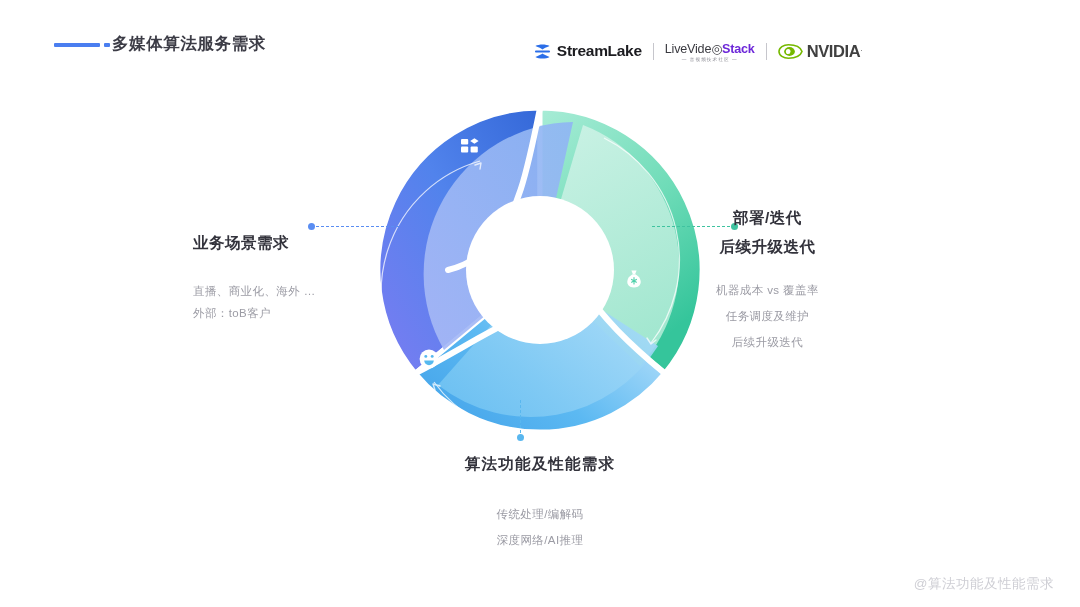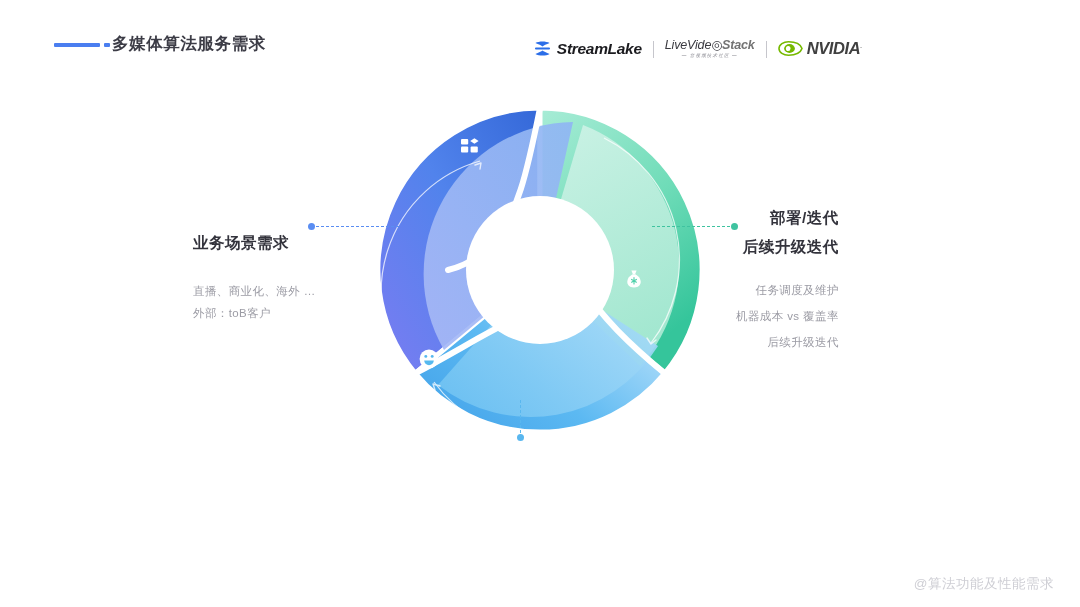--- a/index.html
+++ b/index.html
@@ -15,32 +15,32 @@
   .header { position: absolute; left: 0; top: 0; width: 900px; height: 78px; }
   .title-accent { position: absolute; left: 54px; top: 43px; display: flex; align-items: center; gap: 4px; }
   .accent-bar { width: 46px; height: 4px; background: #4a7ef0; border-radius: 1px; }
   .accent-dot { width: 6px; height: 4px; background: #4a7ef0; border-radius: 1px; }
   .page-title {
     position: absolute; left: 112px; top: 31px;
     font-size: 16.5px; font-weight: bold; color: #3c3c46;
     letter-spacing: 0.6px; line-height: 24px;
   }
 
-  .logos { position: absolute; right: 38px; top: 32px; display: flex; align-items: flex-end; height: 26px; font-style: italic; }
+  .logos { position: absolute; right: 38px; top: 38px; display: flex; align-items: center; height: 26px; }
   .logo-group { display: flex; align-items: center; }
   .logo-sep { width: 1px; height: 17px; background: #c6c6cc; margin: 0 11px; }
 
   
   .sl-mark { width: 19px; height: 19px; margin-right: 5px; position: relative; }
   .sl-text { font-size: 15.5px; font-weight: bold; color: #1b1b1f; letter-spacing: -0.3px; }
 
   
   .lvs { display: flex; flex-direction: column; align-items: center; }
   .lvs-main { font-size: 12.6px; color: #3a3a40; letter-spacing: -0.2px; white-space: nowrap; }
-  .lvs-main b { font-weight: bold; color: #737373; }
+  .lvs-main b { font-weight: bold; color: #6d28d9; }
   .lvs-sub { font-size: 4.6px; color: #8a8a92; letter-spacing: 1.1px; margin-top: 1px; white-space: nowrap; }
 
   
   .nv { display: flex; align-items: center; }
   .nv-eye { width: 25px; height: 15px; margin-right: 4px; }
   .nv-text { font-size: 16.5px; font-weight: bold; color: #404040; letter-spacing: -0.4px; }
   .nv-text sup { font-size: 8px; font-weight: normal; }
 
   
   .diagram { position: absolute; left: 368px; top: 98px; width: 344px; height: 344px; }
@@ -77,21 +77,21 @@
     font-size: 15.5px; font-weight: bold; color: #33333c;
     letter-spacing: 0.5px; line-height: 29px; white-space: nowrap;
   }
   .label-line {
     font-size: 11.5px; color: #9b9ba4; line-height: 22px;
     letter-spacing: 0.4px; white-space: nowrap;
   }
 
   #label-left   { position: absolute; left: 193px; top: 228px; text-align: left; }
   #label-left .label-body { margin-top: 23px; }
-  #label-right  { position: absolute; left: 736px; top: 203px; text-align: right; }
+  #label-right  { position: absolute; left: 716px; top: 203px; text-align: center; }
   #label-right .label-body { margin-top: 16px; }
   #label-bottom { position: absolute; left: 0; top: 449px; width: 1080px; text-align: center; }
   #label-bottom .label-heading { letter-spacing: 1.2px; }
   #label-bottom .label-body { margin-top: 23px; }
   #label-bottom .label-line { line-height: 26px; }
 
   
   .watermark {
     position: absolute; right: 26px; bottom: 14px;
     font-size: 13.5px; color: #cfcfd5; letter-spacing: 0.5px;
@@ -271,22 +271,29 @@
     <div class="label-body">
       <div class="label-line">直播、商业化、海外 …</div>
       <div class="label-line" style="margin-top:0">外部：toB客户</div>
     </div>
   </div>
 
   <div id="label-right">
     <div class="label-heading">部署/迭代</div>
     <div class="label-heading">后续升级迭代</div>
     <div class="label-body">
+      <div class="label-line" style="line-height:26px">机器成本 vs 覆盖率</div>
       <div class="label-line" style="line-height:26px">任务调度及维护</div>
-      <div class="label-line" style="line-height:26px">机器成本 vs 覆盖率</div>
       <div class="label-line" style="line-height:26px">后续升级迭代</div>
     </div>
   </div>
 
+  <div id="label-bottom">
+    <div class="label-heading">算法功能及性能需求</div>
+    <div class="label-body">
+      <div class="label-line">传统处理/编解码</div>
+      <div class="label-line">深度网络/AI推理</div>
+    </div>
+  </div>
 
   <div class="watermark">@算法功能及性能需求</div>
 
 </div>
 
 </body></html>

